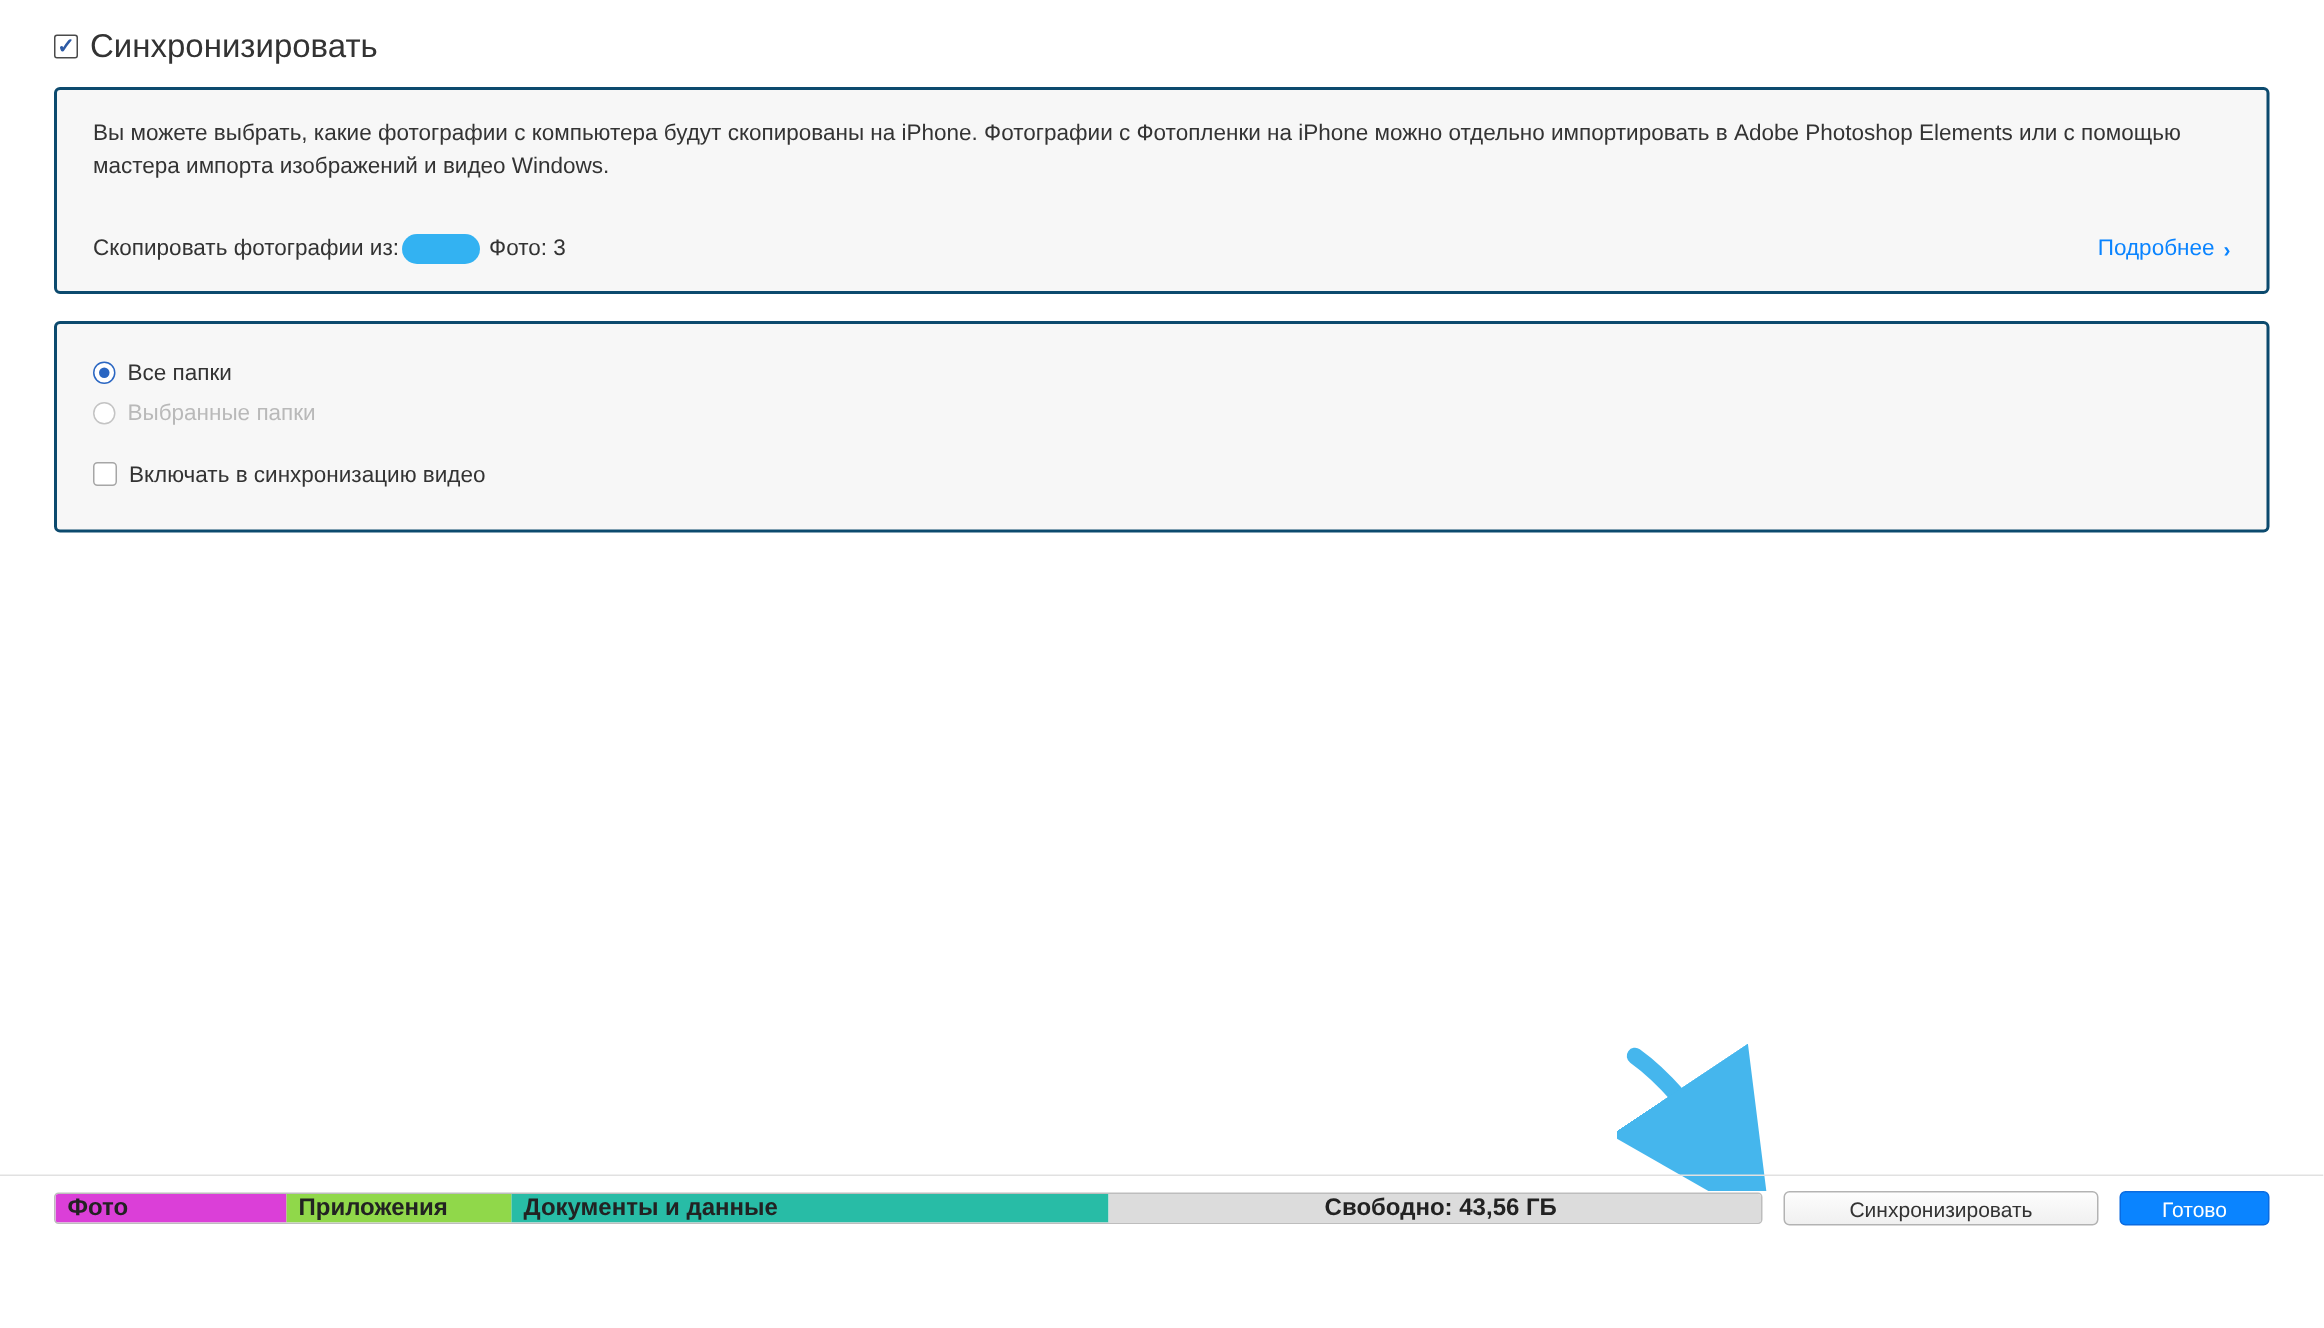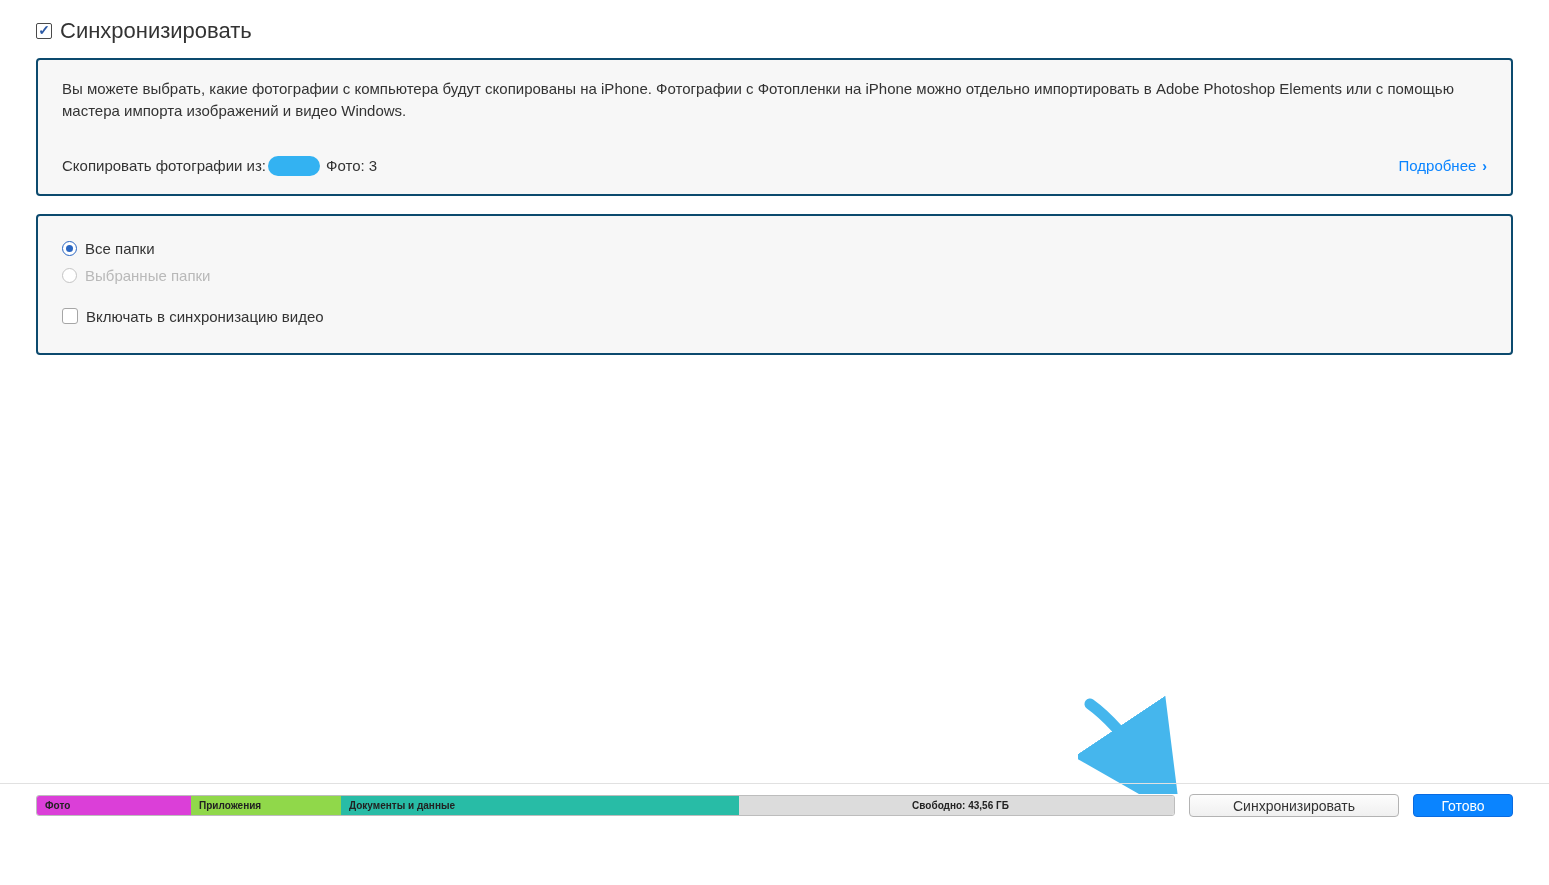--- a/index.html
+++ b/index.html
@@ -150,21 +150,21 @@
     display: flex;
     border-radius: 3px;
     overflow: hidden;
     border: 1px solid #bdbdbd;
   }
   .seg {
     height: 100%;
     display: flex;
     align-items: center;
     padding-left: 8px;
-    font-size: 10px;
+    font-size: 16px;
     font-weight: 700;
     color: #222;
     white-space: nowrap;
   }
   .seg.photo { background: #db3fd8; width: 154px; }
   .seg.apps  { background: #90d84a; width: 150px; }
   .seg.docs  { background: #28bca6; width: 398px; }
   .seg.free  { background: #dcdcdc; flex: 1; justify-content: center; font-weight: 700; }
 
   .btn {

